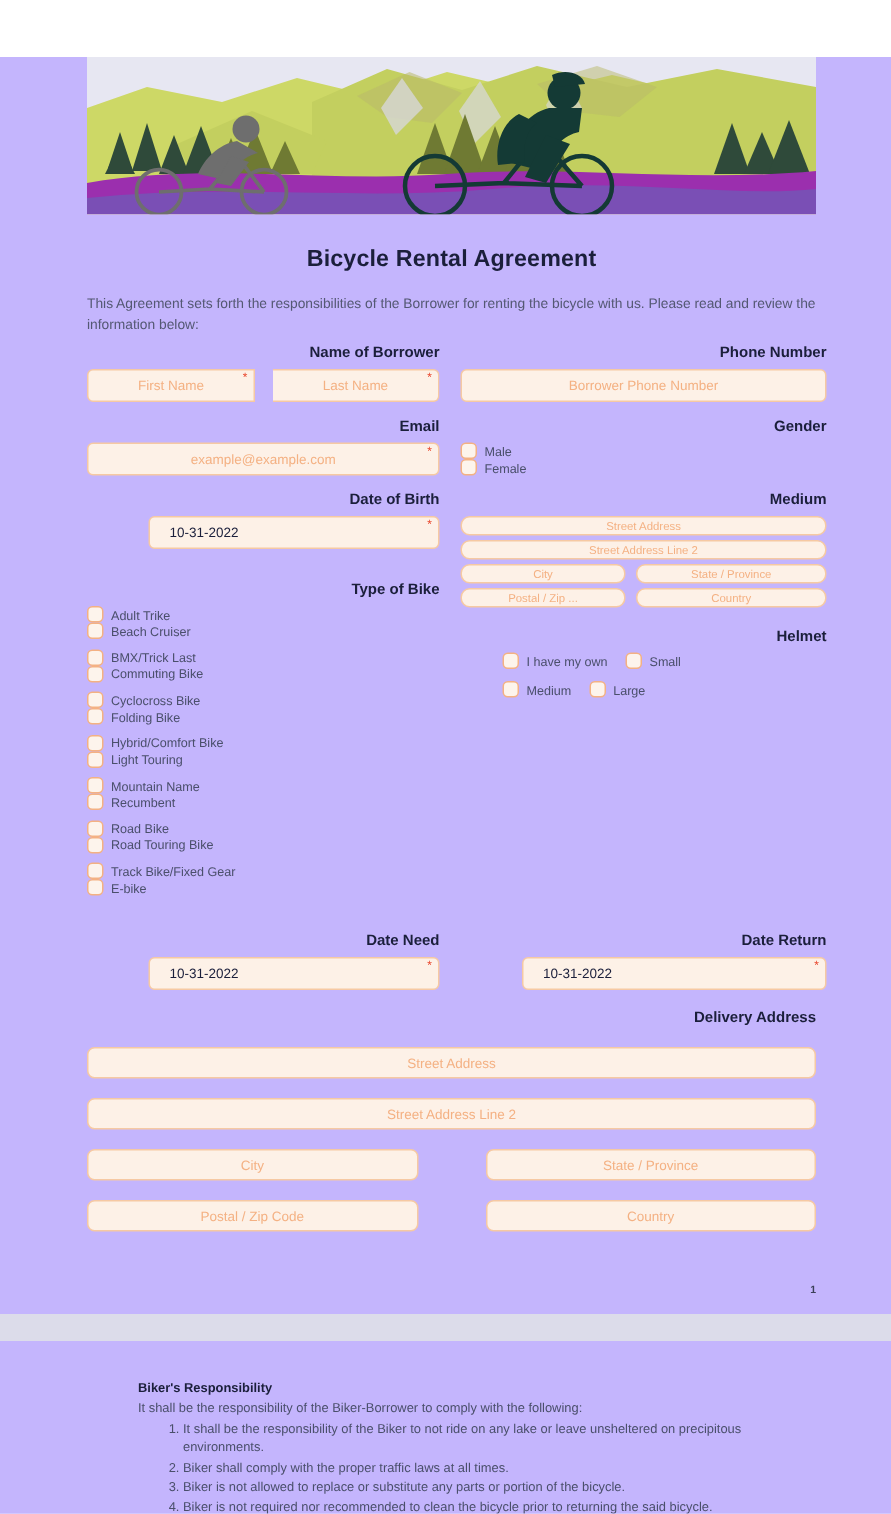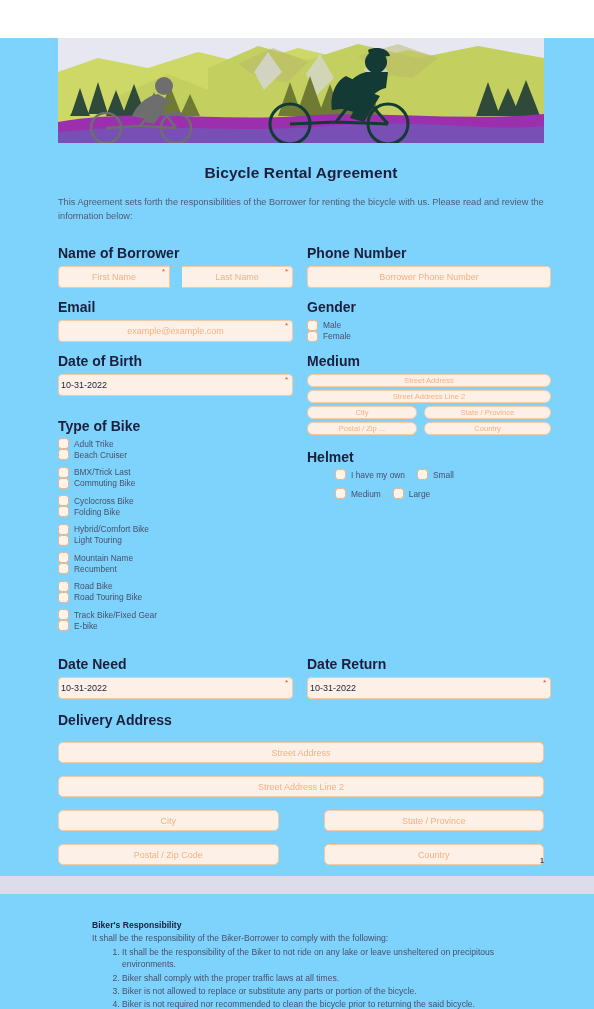--- a/index.html
+++ b/index.html
@@ -4,21 +4,21 @@
 <style>
   * { box-sizing: border-box; }
   html, body { margin:0; padding:0; }
   body {
     width:594px; height:1009px;
     background:#ffffff;
     font-family:"Liberation Sans", sans-serif;
     overflow:hidden;
     position:relative;
   }
-  .page { background:#7dd3fc; position:relative; }
+  .page { background:#c4b5fd; position:relative; }
   .page1 { height:838px; padding:0; }
   .gap-band { height:18px; background:#dcdcea; width:100%; }
   .page2 { height:153px; position:relative; }
 
   
   .banner {
     position:relative;
     margin:38px 50px 0 58px;
     height:105px;
     overflow:hidden;
@@ -34,56 +34,58 @@
     font-size:15.5px;
     font-weight:bold;
     color:#1b1f3b;
     margin:21px 0 14px 0;
     letter-spacing:.1px;
   }
   p.intro {
     font-size:9.2px;
     color:#545873;
     line-height:1.48;
-    margin:0 0 22px 0;
+    margin:0 0 7px 0;
   }
 
   .cols { display:flex; gap:14px; }
   .col-l { width:235px; flex:0 0 235px; }
   .col-r { width:244px; flex:0 0 244px; }
 
   .flabel {
-    font-size:14px;
+    font-size:10px;
     font-weight:bold;
     color:#1b1f3b;
     margin:0 0 4px 0;
     line-height:1.2;
+    text-align:right;
   }
   .fgroup { margin-bottom:11px; }
 
   
   .inp {
     position:relative;
     background:#fdf1e7;
     border:1px solid #f6c9a3;
     border-radius:4px;
     height:22px;
     display:flex;
     align-items:center;
     justify-content:center;
     font-size:9px;
     color:#f4b183;
     white-space:nowrap;
     overflow:hidden;
   }
   .inp.value {
     justify-content:flex-start;
-    padding-left:2px;
+    padding-left:13px;
     color:#1b1f3b;
     font-size:9px;
+    margin-left:41px;
   }
   .inp .req {
     position:absolute;
     top:1px; right:4px;
     color:#e8442a;
     font-size:8px;
     line-height:1;
   }
   .row2 { display:flex; gap:12px; }
   .row2 .inp { flex:1; }

